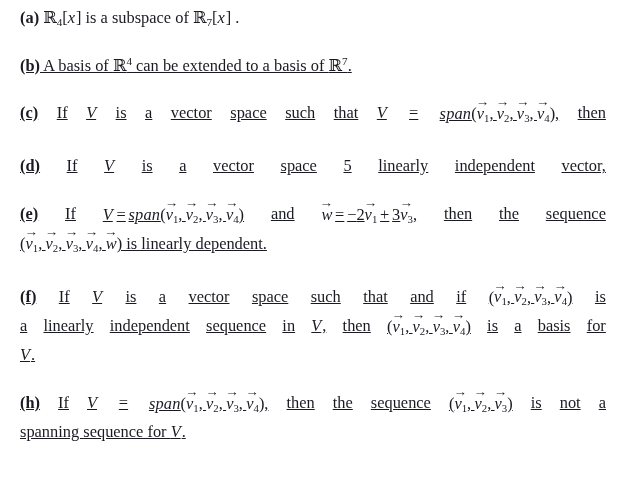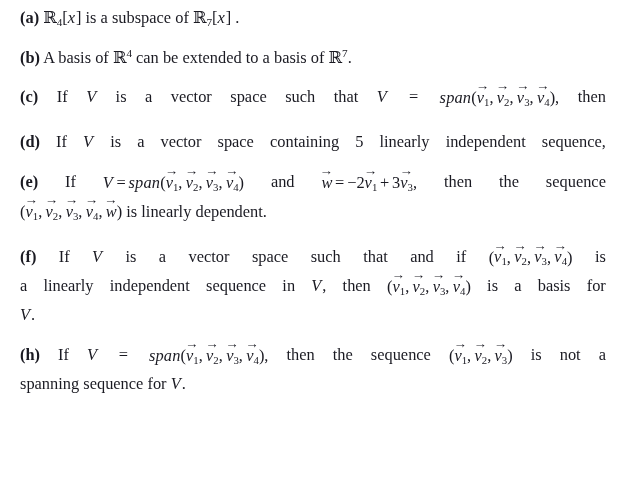--- a/index.html
+++ b/index.html
@@ -31,21 +31,21 @@
 
   .item {
     font-size: 16.4px;
     line-height: 23.5px;
     text-align: justify;
     text-justify: inter-word;
     color: #1a1a22;
   }
 
   
-  .item + .item { margin-top: 16px; }
+  .item + .item { margin-top: 24px; text-decoration: underline; }
 
   
   .item > .line:last-child { text-align: left; }
   .line { display: block; white-space: nowrap; }
   .line.just {
     display: flex;
     justify-content: space-between;
     white-space: nowrap;
   }
   .line.just > span { white-space: pre; }
@@ -153,25 +153,24 @@
 
     <div class="item">
       <span class="line just">
           <span><span class="tag">(d)</span></span>
           <span>If</span>
           <span><span class="mi">V</span></span>
           <span>is</span>
           <span>a</span>
           <span>vector</span>
           <span>space</span>
-          <span>containing</span>
           <span><span class="mn">5</span></span>
           <span>linearly</span>
           <span>independent</span>
-          <span>sequence,</span>
+          <span>vector,</span>
         </span>
     </div>
 
     <div class="item">
       <span class="line just">
           <span><span class="tag">(e)</span></span>
           <span>If</span>
           <span><span class="mi">V</span><span class="rel">=</span><span class="spanop">span</span>(<span class="vec"><span class="arw">→</span>v<span class="vsub">1</span></span>, <span class="vec"><span class="arw">→</span>v<span class="vsub">2</span></span>, <span class="vec"><span class="arw">→</span>v<span class="vsub">3</span></span>, <span class="vec"><span class="arw">→</span>v<span class="vsub">4</span></span>)</span>
           <span>and</span>
           <span><span class="vec"><span class="arw">→</span>w</span><span class="rel">=</span>−<span class="mn">2</span><span class="vec"><span class="arw">→</span>v<span class="vsub">1</span></span><span class="rel">+</span><span class="mn">3</span><span class="vec"><span class="arw">→</span>v<span class="vsub">3</span></span>,</span>

